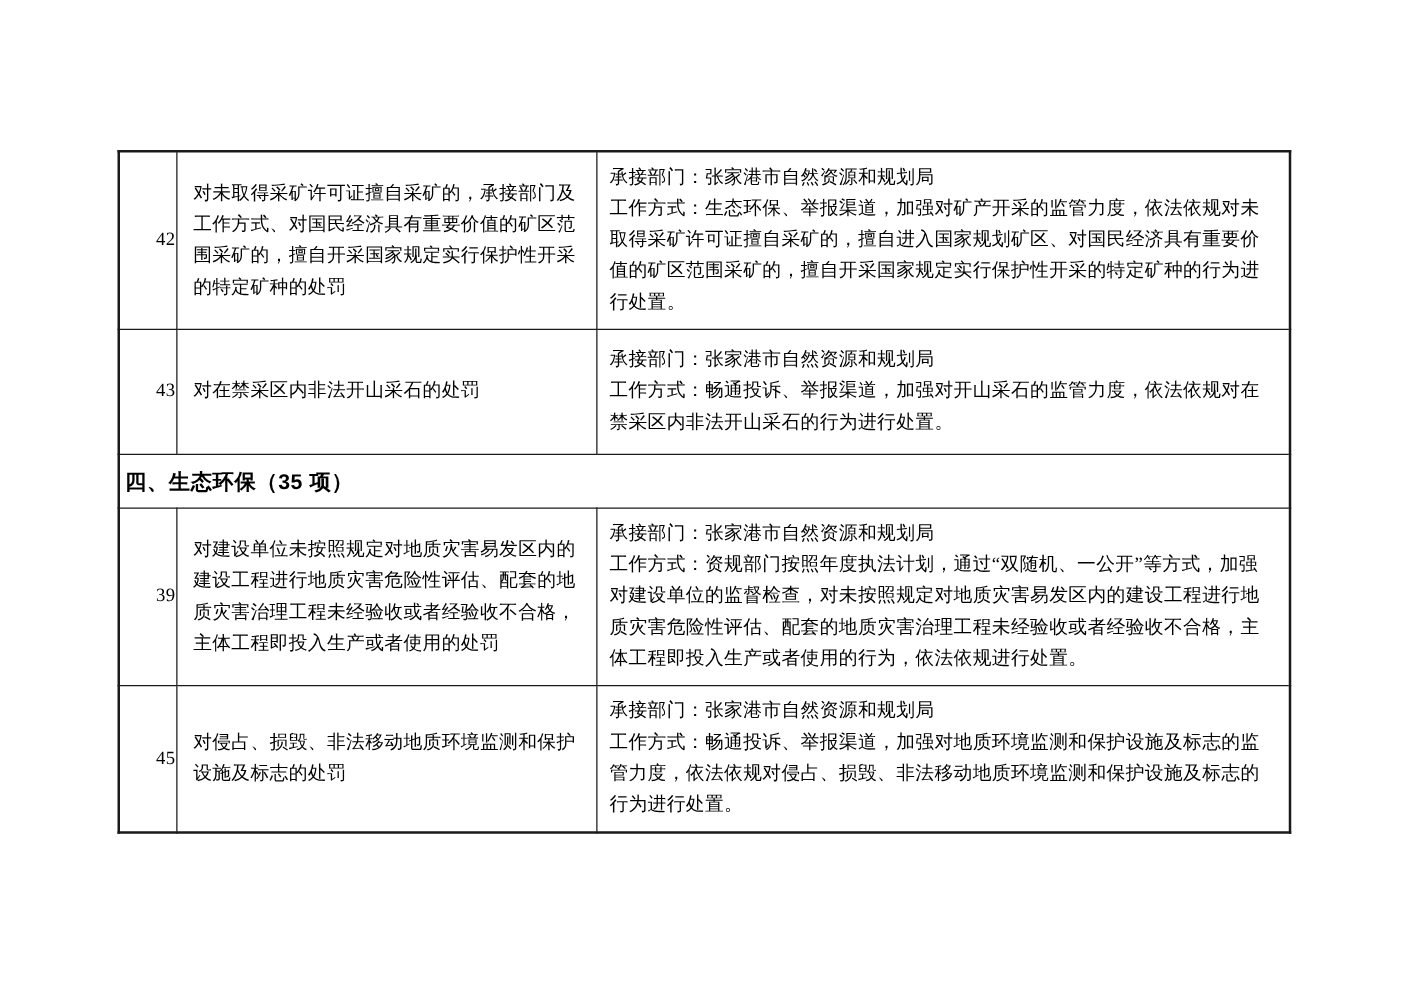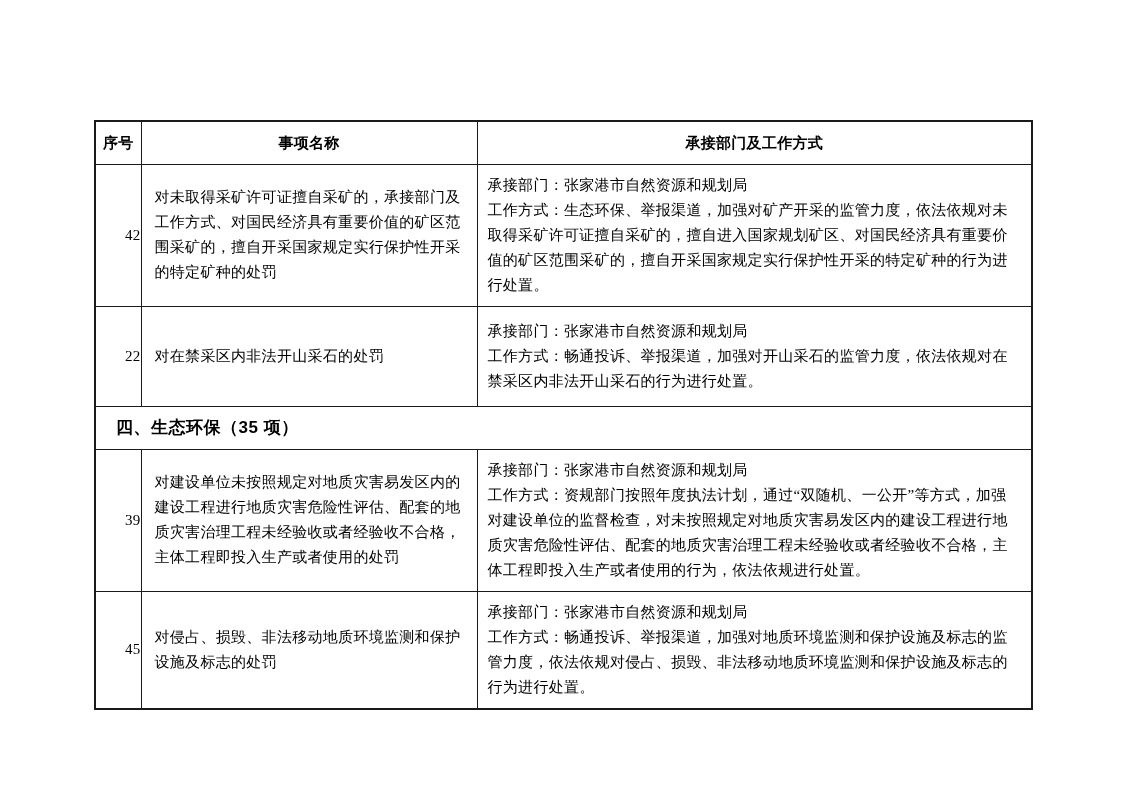--- a/index.html
+++ b/index.html
@@ -55,21 +55,21 @@
   }
   tr.r-42 { height: 125px; }
   tr.r-43 { height: 100px; }
   tr.r-section { height: 43px; }
   tr.r-44 { height: 137px; }
   tr.r-45 { height: 98px; }
   tr.r-section td {
     font-family: "Liberation Sans", sans-serif;
     font-weight: bold;
     font-size: 17px;
-    padding-left: 20px;
+    padding-left: 4px;
     letter-spacing: 0.5px;
   }
   .footer {
     position: absolute;
     left: 0; top: 707px;
     width: 100%;
     text-align: center;
     font-size: 17px;
     font-family: "Liberation Serif", serif;
   }
@@ -79,37 +79,32 @@
 
 <div class="sheet">
 
   <table class="items">
     <colgroup>
       <col class="c-no">
       <col class="c-name">
       <col class="c-dept">
     </colgroup>
     <tbody>
-      <tr class="head-row">
-        <th>序号</th>
-        <th>事项名称</th>
-        <th>承接部门及工作方式</th>
-      </tr>
 
       <tr class="r-42">
         <td class="no-cell">42</td>
         <td class="name-cell">对未取得采矿许可证擅自采矿的，承接部门及工作方式、对国民经济具有重要价值的矿区范围采矿的，擅自开采国家规定实行保护性开采的特定矿种的处罚</td>
         <td class="detail-cell">
           <div>承接部门：张家港市自然资源和规划局</div>
           <div>工作方式：生态环保、举报渠道，加强对矿产开采的监管力度，依法依规对未取得采矿许可证擅自采矿的，擅自进入国家规划矿区、对国民经济具有重要价值的矿区范围采矿的，擅自开采国家规定实行保护性开采的特定矿种的行为进行处置。</div>
         </td>
       </tr>
 
       <tr class="r-43">
-        <td class="no-cell">22</td>
+        <td class="no-cell">43</td>
         <td class="name-cell">对在禁采区内非法开山采石的处罚</td>
         <td class="detail-cell">
           <div>承接部门：张家港市自然资源和规划局</div>
           <div>工作方式：畅通投诉、举报渠道，加强对开山采石的监管力度，依法依规对在禁采区内非法开山采石的行为进行处置。</div>
         </td>
       </tr>
 
       <tr class="r-section">
         <td colspan="3">四、生态环保（35 项）</td>
       </tr>

